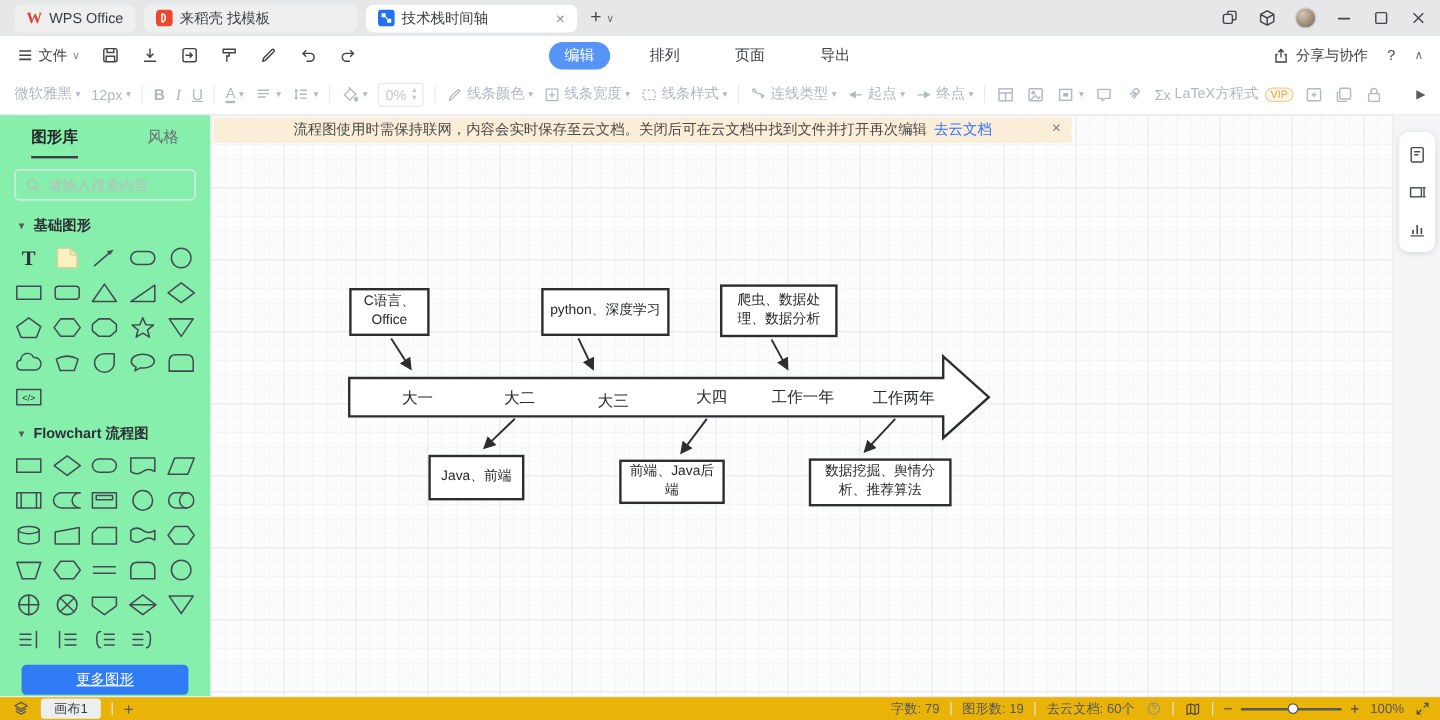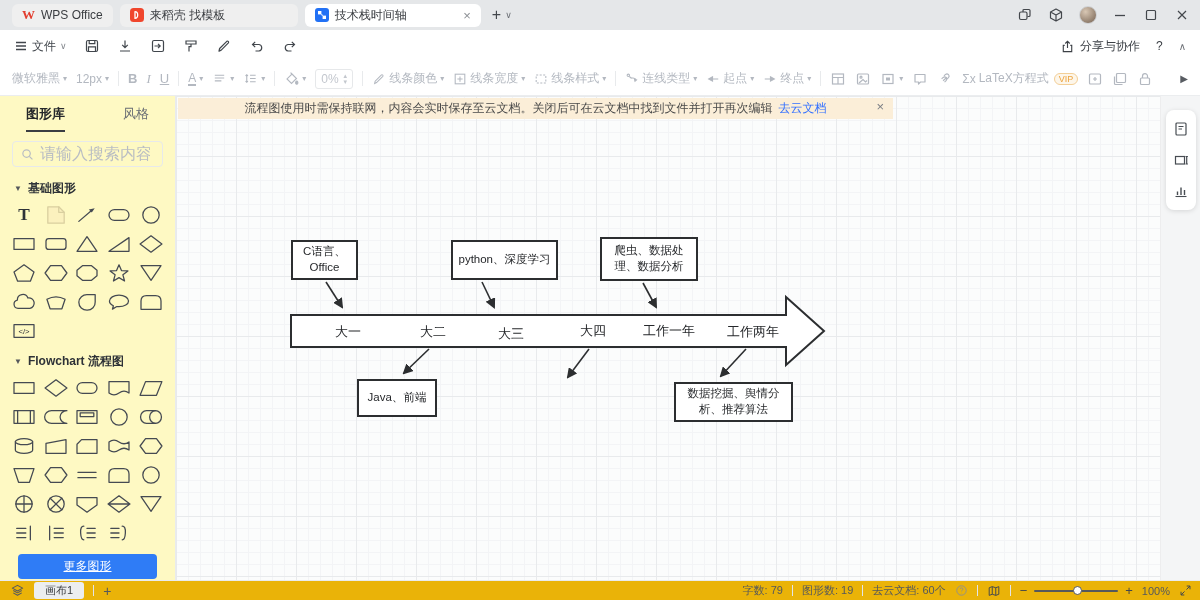--- a/index.html
+++ b/index.html
@@ -43,26 +43,26 @@
   .uline { text-decoration:underline; font-size:13px; }
   .fontA { border-bottom:2px solid #b3b8c0; line-height:1; font-size:12px; }
   .stepper { border:1px solid #e6e8ea; border-radius:3px; padding:2px 5px; display:flex; align-items:center; gap:5px; color:#c3c7ce; }
   .stepper .ud { font-size:7px; line-height:.8; display:flex; flex-direction:column; }
   .vip { border:1px solid #f3cf97; color:#eda43e; background:#fdf6ea; border-radius:8px; font-size:9px; padding:0 4px; margin-left:2px; }
   .tb-expand { margin-left:auto; color:#585c62; font-size:10px; }
 
   
   .main { display:flex; height:484px; }
 
-  .sidebar { width:176px; background:#fef9c3; border-right:1px solid #e9ebed; display:flex; flex-direction:column; overflow:hidden; }
+  .sidebar { width:176px; background:#86efac; border-right:1px solid #e9ebed; display:flex; flex-direction:column; overflow:hidden; }
   .side-tabs { display:flex; padding:9px 26px 0; justify-content:space-between; font-size:13px; color:#6a6e74; }
   .side-tab { padding-bottom:7px; }
   .side-tab.active { color:#26282b; font-weight:bold; border-bottom:2px solid #3b3e42; }
   .search { margin:9px 12px 4px; height:26px; border:1px solid #e7e9eb; border-radius:4px; display:flex; align-items:center; gap:6px; padding:0 8px; }
-  .search input { border:none; outline:none; width:110px; font-size:16px; color:#444; background:transparent; }
+  .search input { border:none; outline:none; width:110px; font-size:12px; color:#444; background:transparent; }
   .search input::placeholder { color:#b9bdc3; }
   .section-head { display:flex; align-items:center; gap:6px; padding:9px 14px 3px; font-weight:bold; color:#2e3237; font-size:12px; }
   .tri { font-size:8px; color:#55585c; }
   .shape-grid { display:grid; grid-template-columns:repeat(5,1fr); padding:2px 8px 0; row-gap:3px; justify-items:center; }
   .shape-cell { width:28px; height:26px; display:flex; align-items:center; justify-content:center; border-radius:3px; }
   .more-btn { margin:8px 18px 0; height:25px; flex:0 0 auto; background:#2f7cf6; color:#fff; border-radius:4px; display:flex; align-items:center; justify-content:center; font-size:12px; cursor:pointer;text-decoration:underline; }
 
   .canvas { flex:1; position:relative; overflow:hidden; background-color:#fbfcfc;
     background-image:
       linear-gradient(#e8eaec 1px, transparent 1px),
@@ -170,20 +170,26 @@
         <path d="M3 13.2 L3.6 10.5 L10.8 3.3 A1.15 1.15 0 0 1 12.4 4.9 L5.2 12.1 Z" stroke-linejoin="round"></path>
       </svg>
     <svg class="ic" width="16" height="16" viewBox="0 0 16 16" fill="none" stroke="#41464c" stroke-width="1.2">
         <path d="M3.5 6.5 H10 A3.3 3.3 0 0 1 10 13 H6.5"></path>
         <path d="M6.2 3.8 L3.5 6.5 L6.2 9.2"></path>
       </svg>
     <svg class="ic" width="16" height="16" viewBox="0 0 16 16" fill="none" stroke="#41464c" stroke-width="1.2">
         <path d="M12.5 6.5 H6 A3.3 3.3 0 0 0 6 13 H9.5"></path>
         <path d="M9.8 3.8 L12.5 6.5 L9.8 9.2"></path>
       </svg>
+  </div>
+  <div class="mb-center">
+    <span class="mb-pill active">编辑</span>
+    <span class="mb-pill">排列</span>
+    <span class="mb-pill">页面</span>
+    <span class="mb-pill">导出</span>
   </div>
   <div class="mb-right">
     <div class="share">
       <svg class="ic" width="15" height="15" viewBox="0 0 16 16" fill="none" stroke="#3c4046" stroke-width="1.2">
           <path d="M8 9.5 V2.8 M5.6 4.8 L8 2.4 L10.4 4.8 M5 6.8 H3.5 V13.5 H12.5 V6.8 H11"></path>
         </svg>
       <span>分享与协作</span>
     </div>
     <span>?</span>
     <span class="chev-up">∧</span>
@@ -646,20 +652,21 @@
         <line x1="253" y1="253" x2="228" y2="277" marker-end="url(#ah)"></line>
         <line x1="413" y1="253" x2="392" y2="281" marker-end="url(#ah)"></line>
         <line x1="570" y1="253" x2="545" y2="280" marker-end="url(#ah)"></line>
       </g>
     </svg>
 
     <div class="dbox" style="left:115px; top:144px; width:67px; height:40px;">C语言、Office</div>
     <div class="dbox" style="left:275px; top:144px; width:107px; height:40px;">python、深度学习</div>
     <div class="dbox" style="left:424px; top:141px; width:98px; height:44px;">爬虫、数据处理、数据分析</div>
     <div class="dbox" style="left:181px; top:283px; width:80px; height:38px;">Java、前端</div>
+    <div class="dbox" style="left:340px; top:287px; width:88px; height:37px;">前端、Java后端</div>
     <div class="dbox" style="left:498px; top:286px; width:119px; height:40px;">数据挖掘、舆情分析、推荐算法</div>
   </div>
 
   <div class="rightstrip">
     <div class="float-panel">
       <svg class="ic" width="16" height="16" viewBox="0 0 16 16" stroke="#474c52" stroke-width="1.2" fill="none">
           <rect x="3" y="2" width="10" height="12" rx="1"></rect>
           <path d="M5.5 5.5 H10.5 M5.5 8 H9"></path>
         </svg>
       <svg class="ic" width="16" height="16" viewBox="0 0 16 16" stroke="#474c52" stroke-width="1.2" fill="none">

